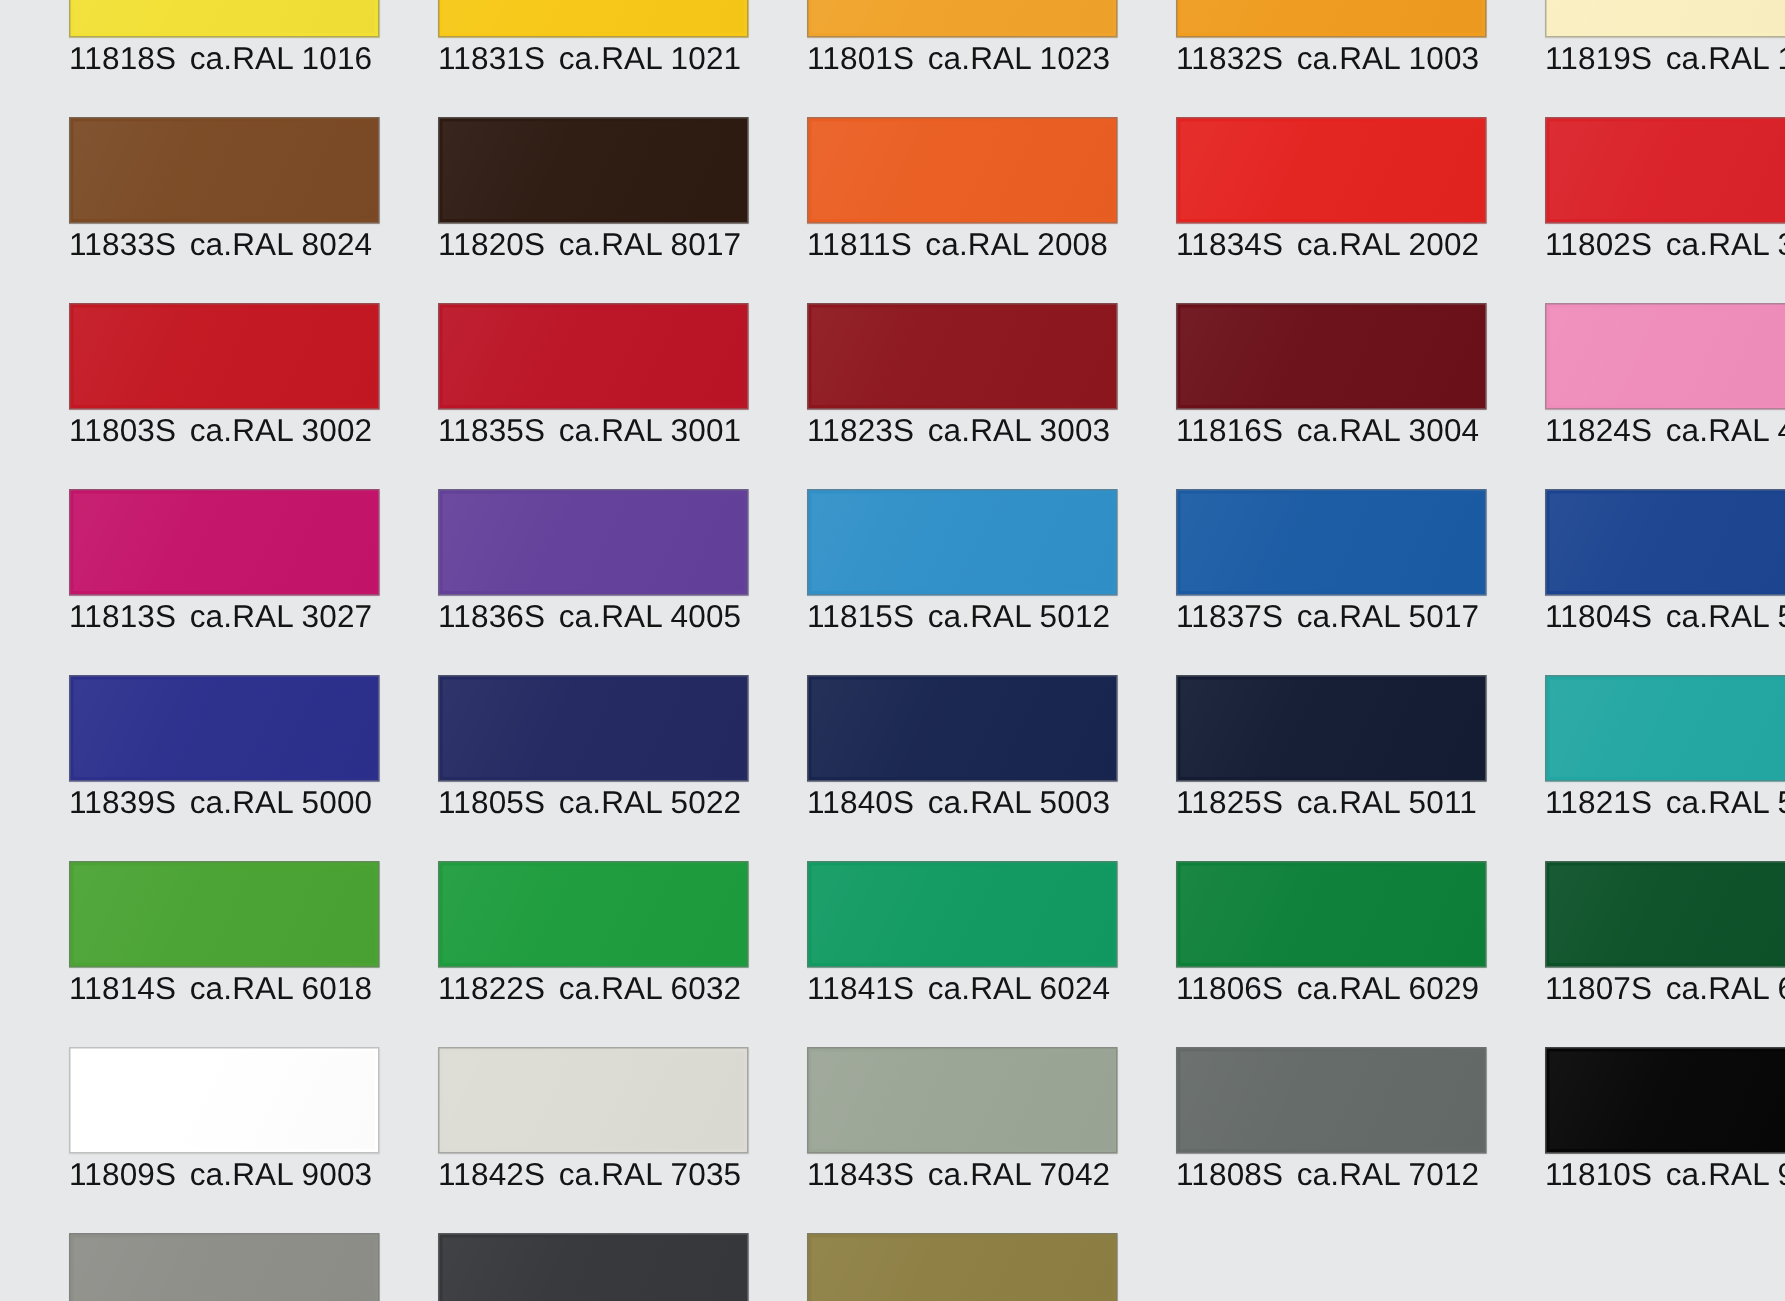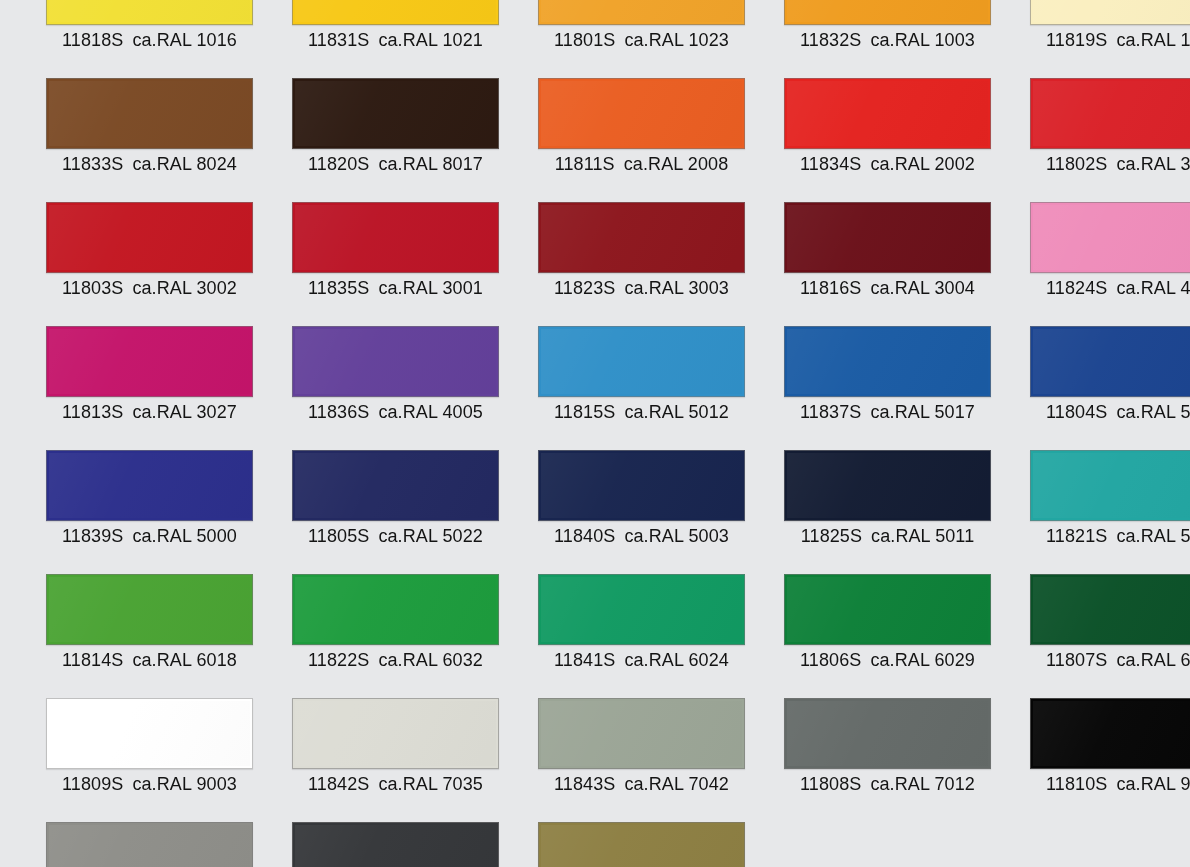--- a/index.html
+++ b/index.html
@@ -68,22 +68,21 @@
     left: 2px; right: 2px; top: 2px; bottom: 2px;
     background: linear-gradient(115deg, rgba(255,255,255,0.055) 0%,
                                         rgba(255,255,255,0.015) 38%,
                                         rgba(0,0,0,0.015) 100%);
     pointer-events: none;
   }
 
   .swatch-label {
     display: block;
     width: 207px;
-    text-align: center;
-    font-size: 18px;
+    font-size: 21px;
     line-height: 30px;
     color: #141414;
     letter-spacing: 0.1px;
     font-family: "Liberation Sans", sans-serif;
   }
   .swatch-label .code {
     margin-right: 9px;
   }
   .swatch-label .ral {
     white-space: nowrap;

